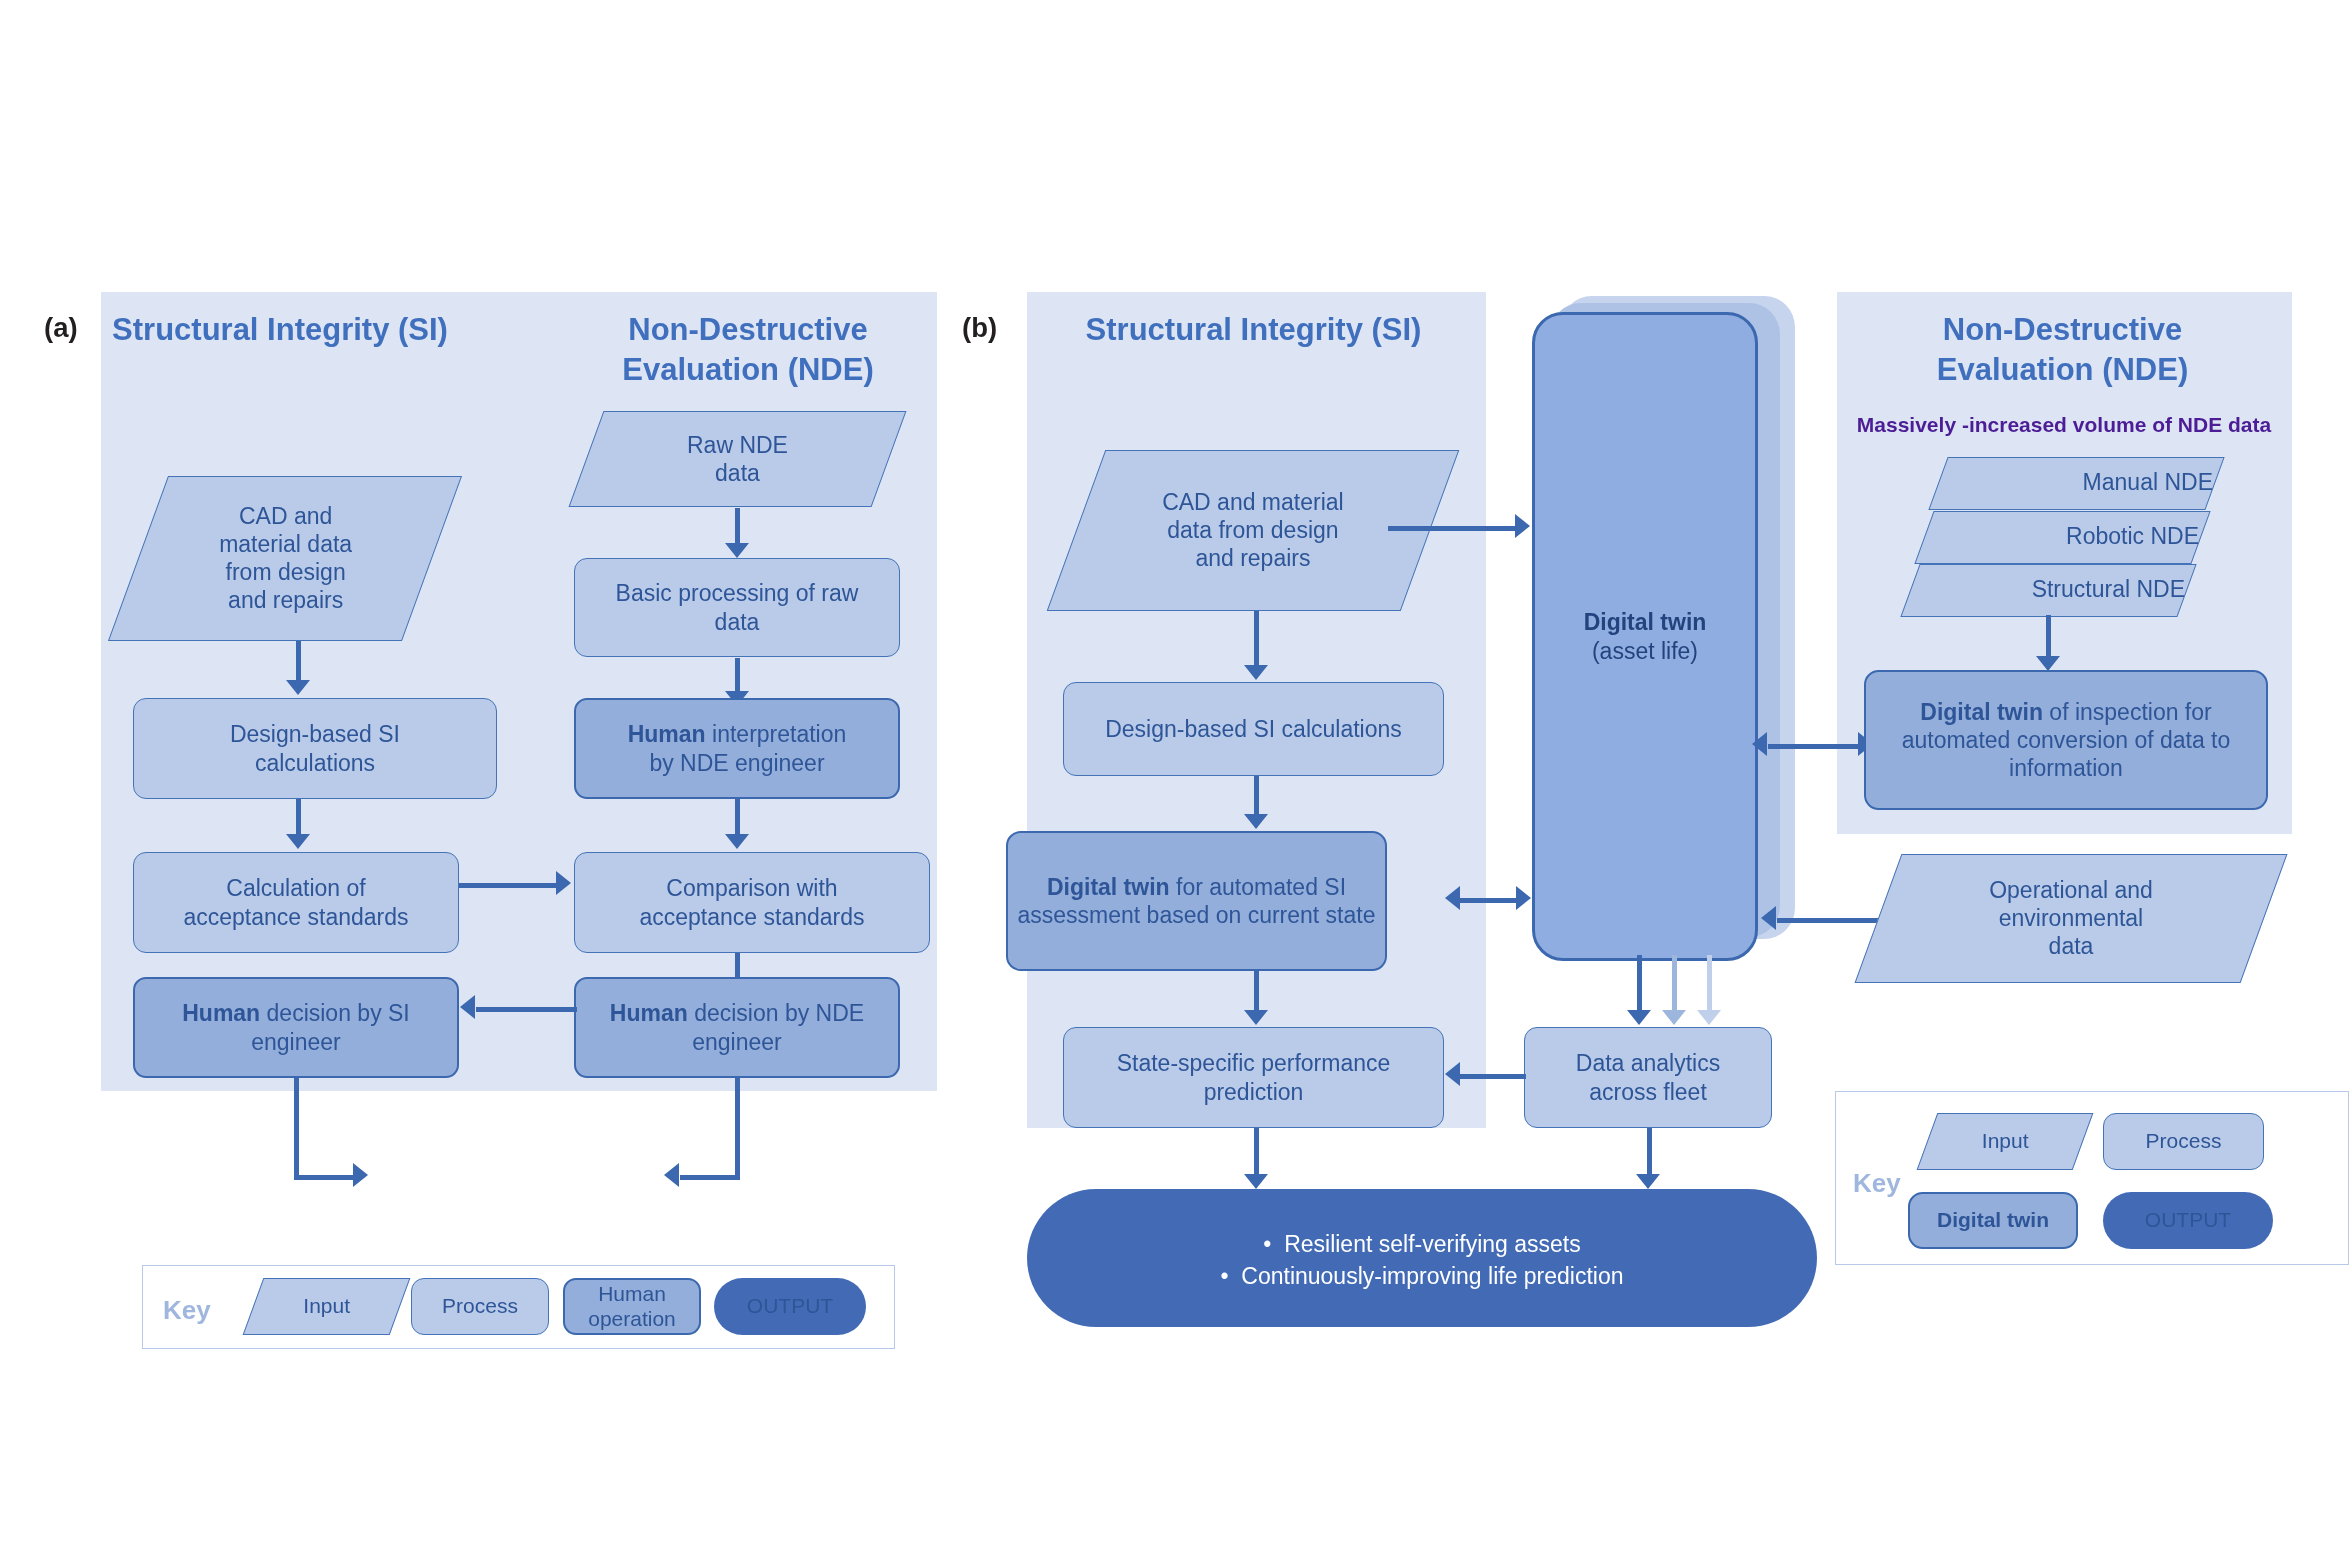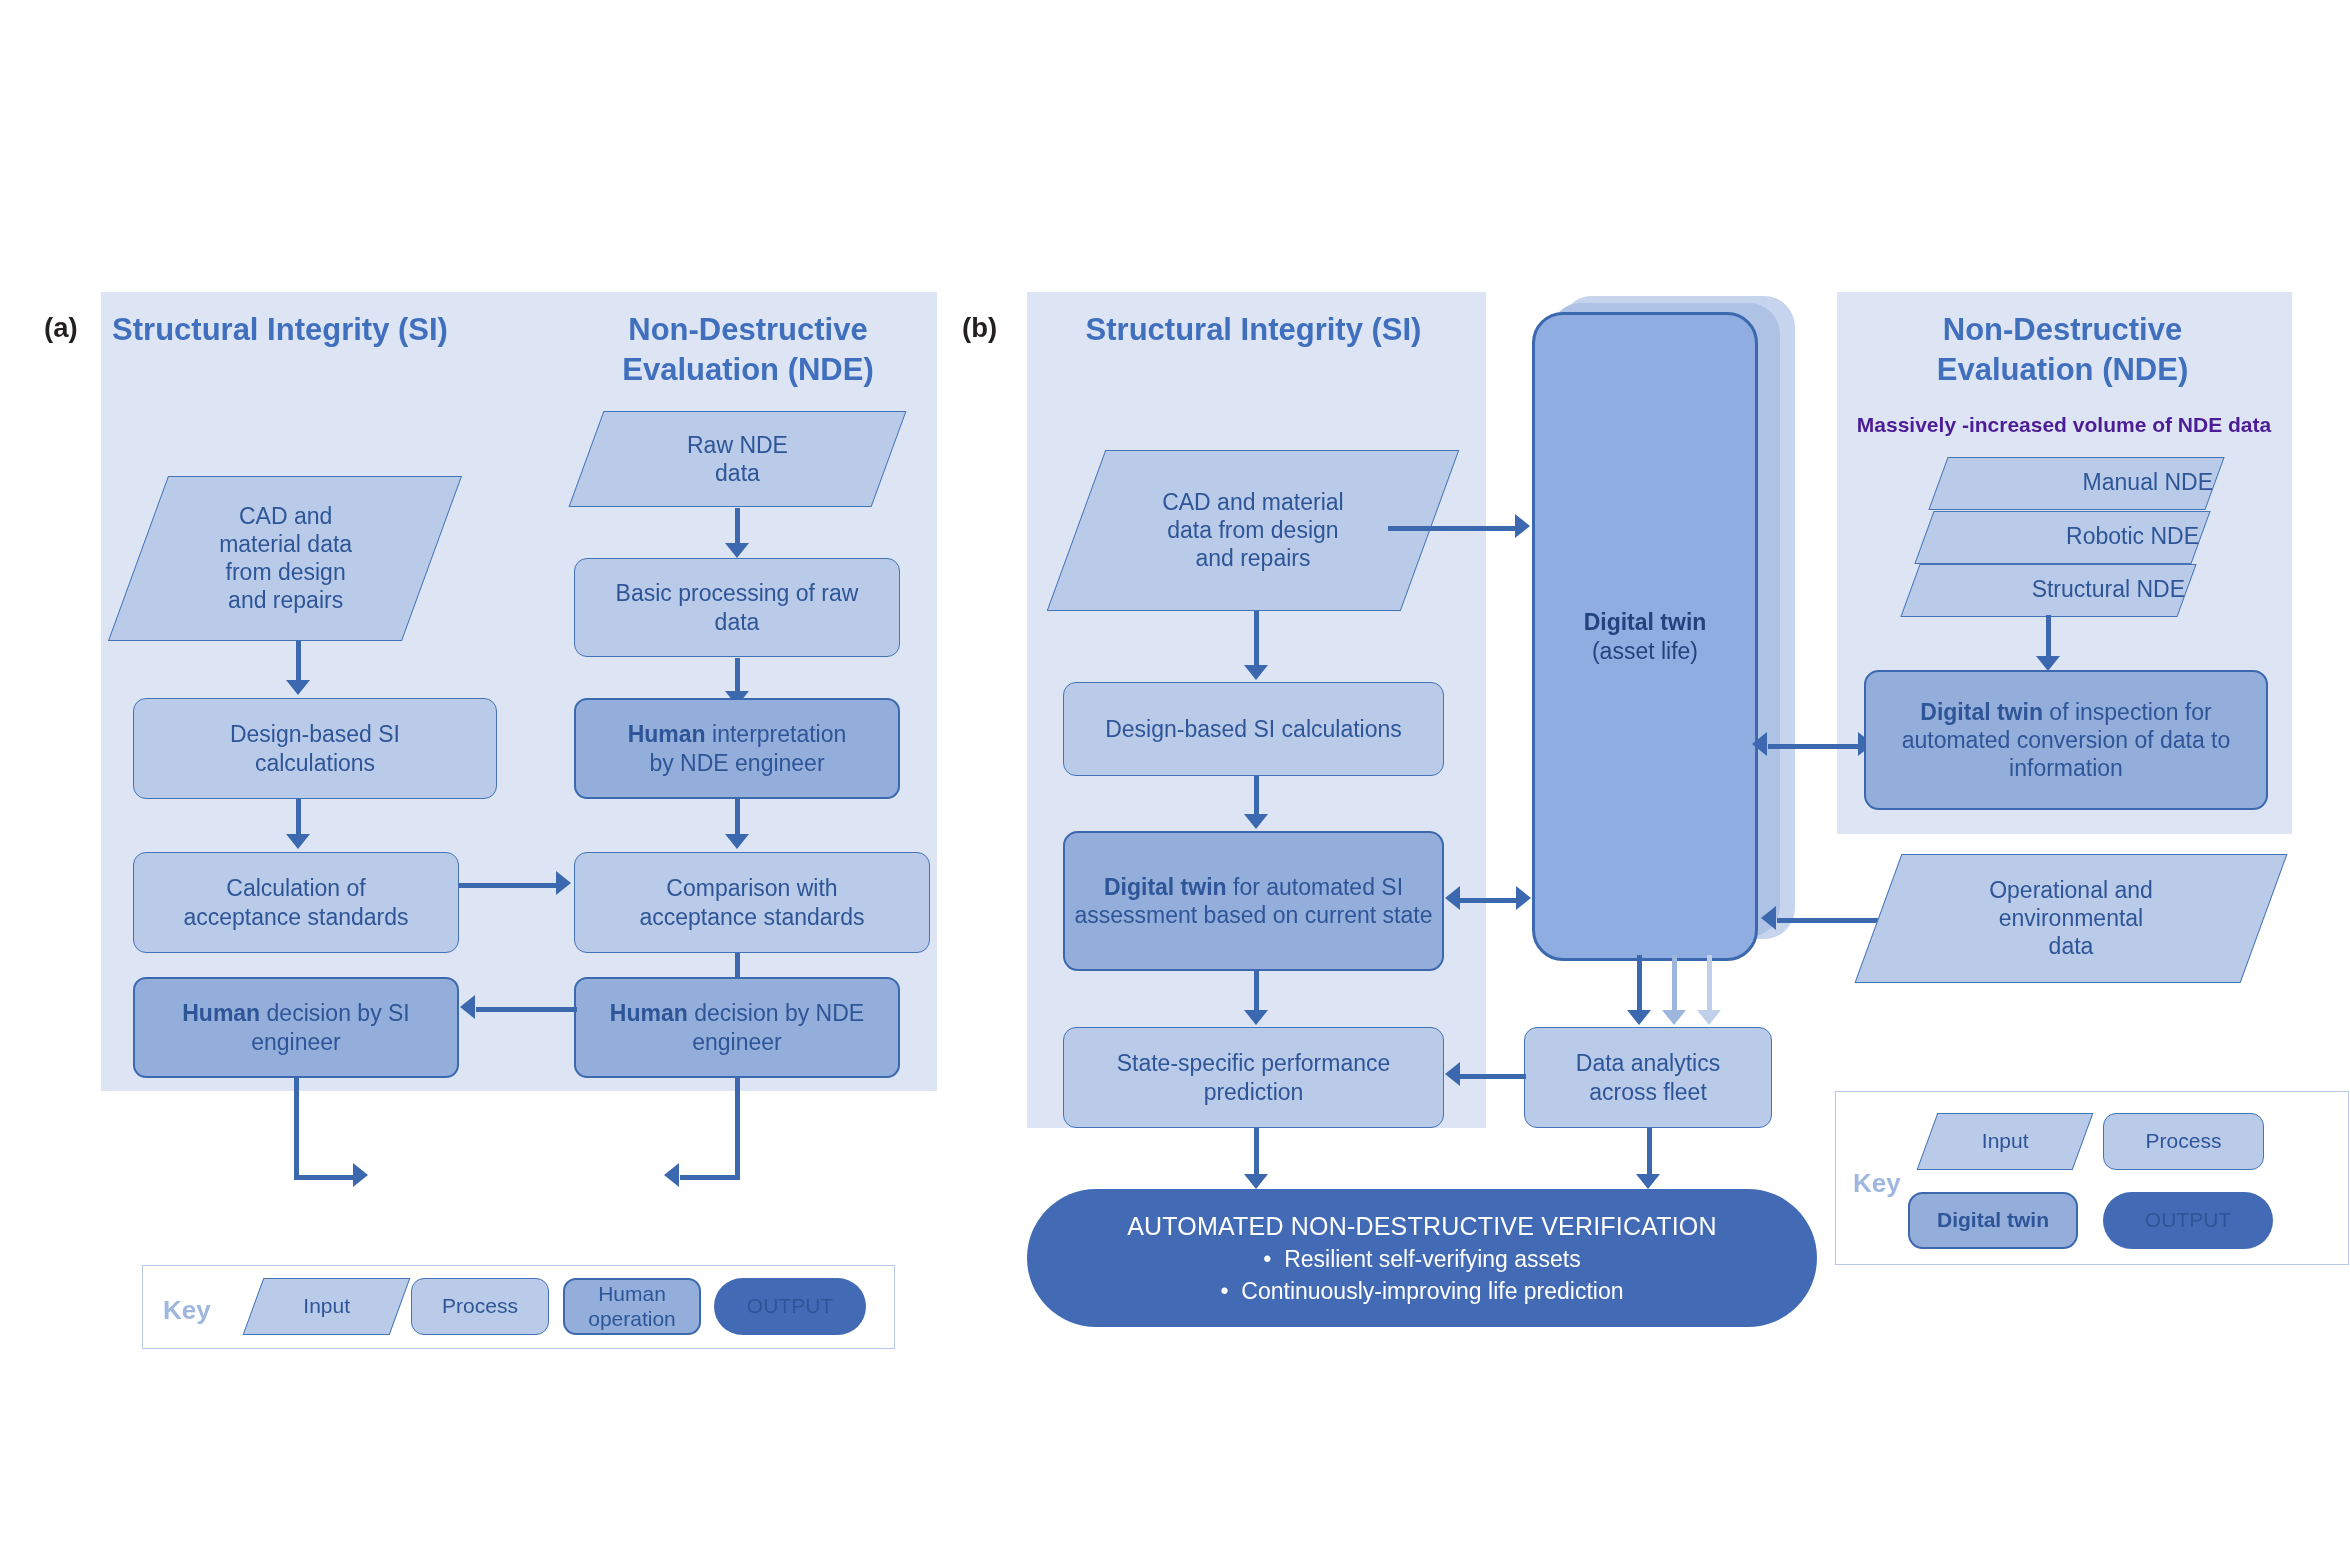--- a/index.html
+++ b/index.html
@@ -215,21 +215,21 @@
   <div class="ln vl" style="left:1254px;top:611px;height:62px;"></div>
   <div class="ar ar-d" style="left:1244px;top:665px;"></div>
 
   <div class="node proc" style="left:1063px;top:682px;width:381px;height:94px;">
     <span>Design-based SI calculations</span>
   </div>
 
   <div class="ln vl" style="left:1254px;top:776px;height:46px;"></div>
   <div class="ar ar-d" style="left:1244px;top:814px;"></div>
 
-  <div class="node dtwin" style="left:1063px;top:831px;width:381px;height:140px;">
+  <div class="node dtwin" style="left:1006px;top:831px;width:381px;height:140px;">
     <span><b class="b">Digital twin</b> for automated SI assessment based on current state</span>
   </div>
 
   <div class="ln vl" style="left:1254px;top:971px;height:48px;"></div>
   <div class="ar ar-d" style="left:1244px;top:1010px;"></div>
 
   <div class="node proc" style="left:1063px;top:1027px;width:381px;height:101px;">
     <span>State-specific performance<br>prediction</span>
   </div>
 
@@ -298,21 +298,20 @@
   <div class="ln hl" style="left:1460px;top:1074px;width:66px;"></div>
   <div class="ar ar-l" style="left:1445px;top:1062px;"></div>
 
   <div class="ln vl" style="left:1254px;top:1128px;height:53px;"></div>
   <div class="ar ar-d" style="left:1244px;top:1174px;"></div>
 
   <div class="ln vl" style="left:1647px;top:1128px;height:53px;"></div>
   <div class="ar ar-d" style="left:1636px;top:1174px;"></div>
 
   <div class="node output" style="left:1027px;top:1189px;width:790px;height:138px;flex-direction:column;">
-    <div class="out-title">AUTOMATED NON-DESTRUCTIVE VERIFICATION</div>
     <div class="out-list">
       <div><span>•</span>&nbsp;&nbsp;<span>Resilient self-verifying assets</span></div>
       <div><span>•</span>&nbsp;&nbsp;<span>Continuously-improving life prediction</span></div>
     </div>
   </div>
 
   <div class="key-box" style="left:1835px;top:1091px;width:514px;height:174px;"></div>
   <div class="key-word" style="left:1853px;top:1168px;">Key</div>
 
   <div class="key-item input-par" style="left:1927px;top:1113px;width:156px;height:57px;background:#b9cbe8;border:1.8px solid #4473b8;">

